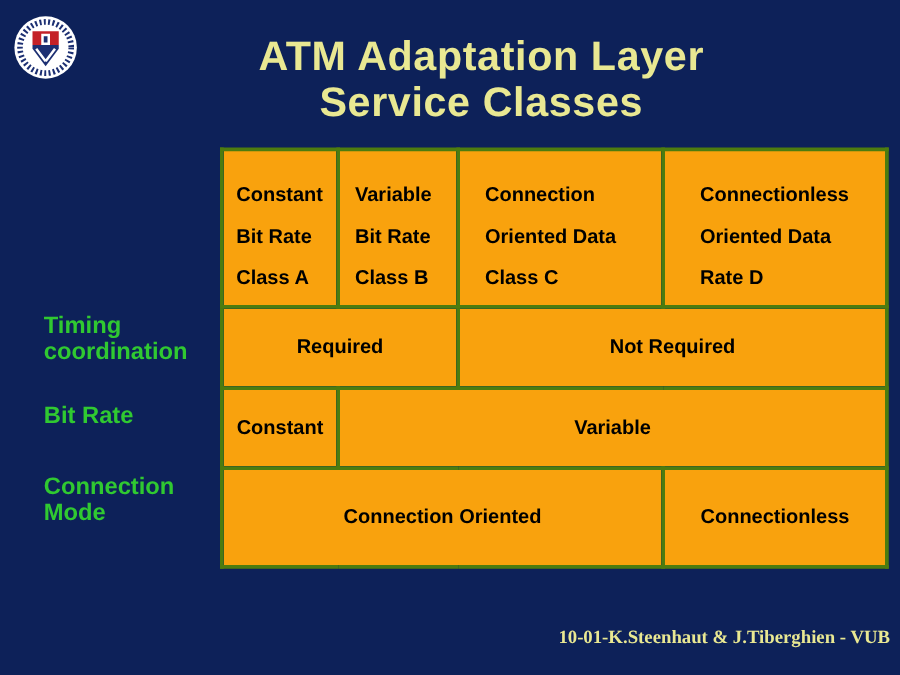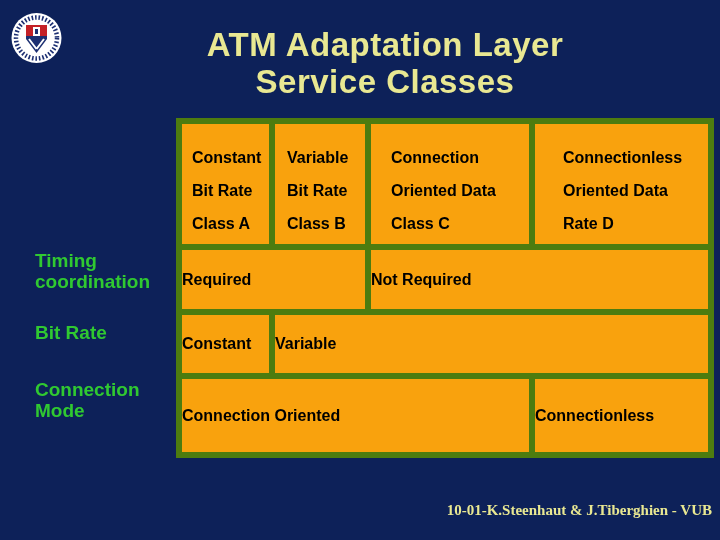--- a/index.html
+++ b/index.html
@@ -51,36 +51,36 @@
 
   table.grid {
     position: absolute;
     left: 176px;
     top: 118px;
     border-collapse: collapse;
     table-layout: fixed;
   }
   table.grid td {
     background: #F9A20D;
-    border: 6px solid #4d7c0f;
+    border: 3px solid #4d7c0f;
     color: #000;
     font-weight: bold;
     font-size: 16px;
     padding: 0;
     vertical-align: middle;
     overflow: hidden;
   }
   td.topcell { vertical-align: top; }
   td.topcell .lines { padding-top: 13px; }
   td.topcell .lines div { line-height: 33px; white-space: nowrap; }
   .pl-a .lines div { padding-left: 10px; }
   .pl-b .lines div { padding-left: 12px; }
   .pl-c .lines div { padding-left: 20px; }
   .pl-d .lines div { padding-left: 28px; }
-  td.center { }
+  td.center { text-align: center; }
   td.cell-not-required { padding-right: 16px; }
   td.cell-variable { padding-right: 78px; }
 
   .slide-number {
     position: absolute;
     left: 8px;
     top: 522px;
     color: #f97316;
     font-weight: bold;
     font-size: 16px;

